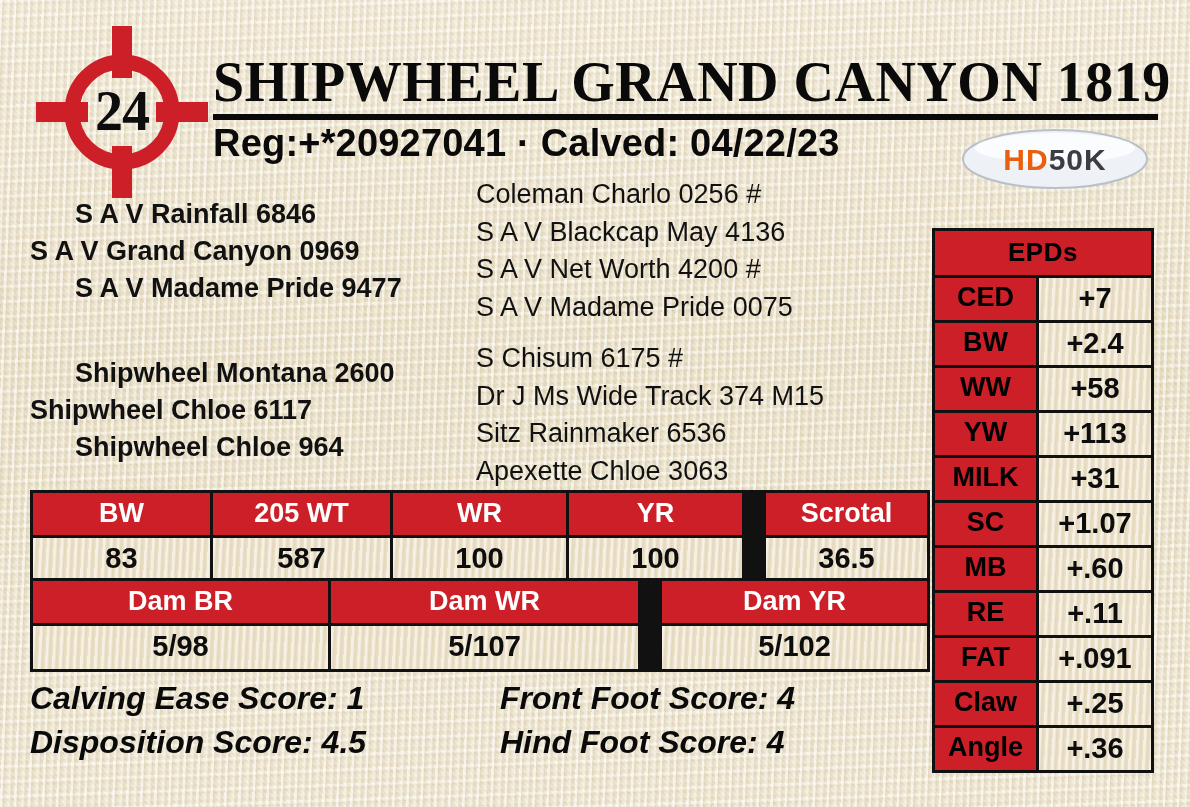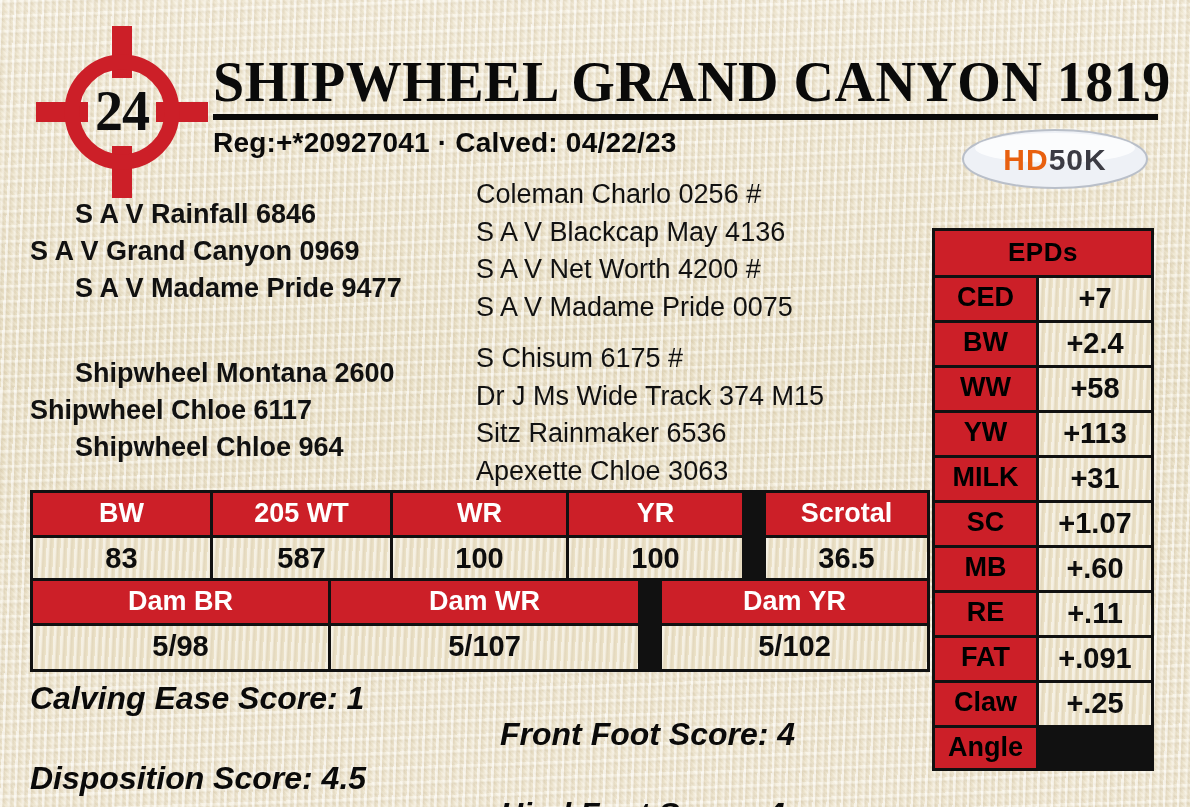--- a/index.html
+++ b/index.html
@@ -37,21 +37,21 @@
   .hdr{position:absolute;left:213px;top:52px;width:950px;}
   .hdr-title{
     font-family:"Liberation Serif", serif;
     font-weight:700;font-size:56px;line-height:60px;color:#0a0a0a;
     letter-spacing:0.5px;white-space:nowrap;
     transform:scaleX(1.0);transform-origin:left center;
   }
   .hdr-rule{height:6px;background:#0a0a0a;margin-top:2px;width:945px;}
   .hdr-sub{
     font-family:"Liberation Sans", sans-serif;font-weight:700;
-    font-size:28px;line-height:38px;color:#0a0a0a;margin-top:4px;
+    font-size:38px;line-height:38px;color:#0a0a0a;margin-top:4px;
     letter-spacing:0.2px;white-space:nowrap;
   }
 
   
   .hd50k{position:absolute;left:960px;top:128px;width:190px;height:62px;}
   .hd50k svg{display:block;}
 
   
   .ped{position:absolute;color:#111;}
   .ped-left{left:30px;top:196px;width:440px;}
@@ -104,21 +104,21 @@
   .ph{background:#cc1f28;color:#fff;font-size:27px;padding:5px 0 6px;}
   .pv{
     background:#ece2c8;color:#0d0d0d;font-size:29px;padding:4px 0 6px;
     background-image:repeating-linear-gradient(93deg, rgba(255,255,255,.5) 0px, rgba(255,255,255,.5) 2px, rgba(203,188,158,.28) 4px, rgba(255,255,255,0) 7px);
   }
 
   
   .scores{position:absolute;left:30px;top:676px;width:900px;color:#0a0a0a;font-style:italic;}
   .score-row{display:flex;font-weight:700;font-size:32px;line-height:44px;white-space:nowrap;}
   .score-a{width:470px;}
-  .score-b{width:420px;margin-top:36px;}
+  .score-b{width:420px;}
 </style>
 </head>
 <body>
 
 <div id="paper"></div>
 
 <div id="sheet">
 
   <div class="lot-badge">
     <svg viewBox="0 0 172 172">
@@ -209,20 +209,21 @@
     <div class="epd-row">
       <div class="epd-k">FAT</div>
       <div class="epd-v">+.091</div>
     </div>
     <div class="epd-row">
       <div class="epd-k">Claw</div>
       <div class="epd-v">+.25</div>
     </div>
     <div class="epd-row">
       <div class="epd-k">Angle</div>
+      <div class="epd-v">+.36</div>
     </div>
   </div>
 
   <div class="ptab ptab-1">
     <div class="ptr hrow">
       <div class="pc ph" style="width:180px">BW</div>
       <div class="pc ph" style="width:180px">205 WT</div>
       <div class="pc ph" style="width:176px">WR</div>
       <div class="pc ph" style="width:176px">YR</div>
       <div class="pc ph" style="flex:1">Scrotal</div>

